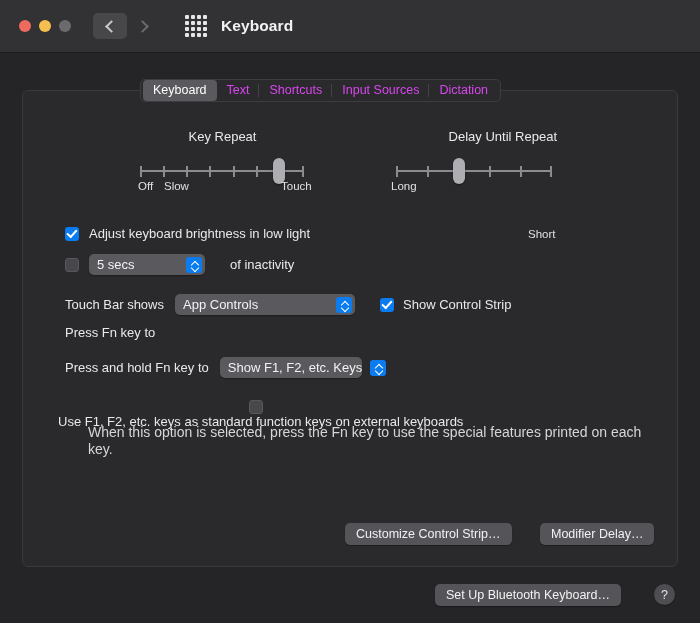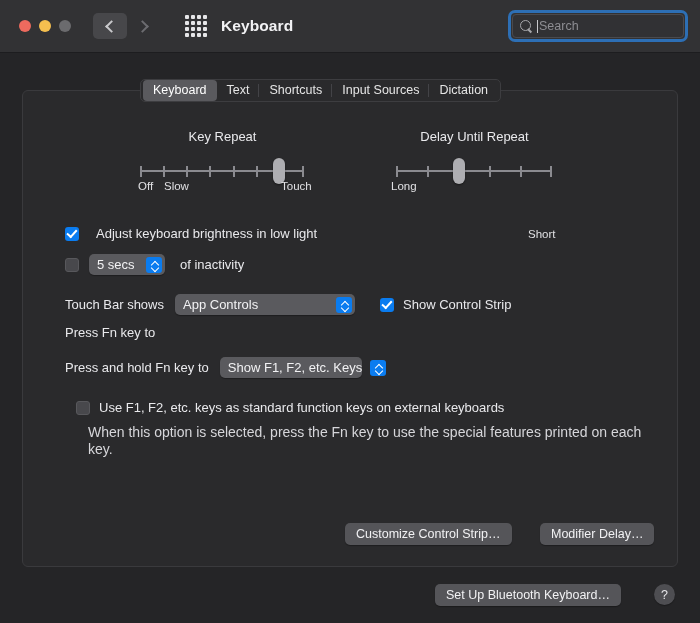--- a/index.html
+++ b/index.html
@@ -81,21 +81,21 @@
 
   
   .tabs {
     position: absolute; left: 140px; top: 79px;
     display: flex; align-items: center; height: 23px;
     background: #2a2a2c; padding: 0 2px; border-radius: 5px;
     border: 1px solid #3d3d40;
   }
   .tab {
     padding: 0 10px; height: 21px; line-height: 21px;
-    font-size: 12.5px; color: #e5e5e5; border-radius: 4px; white-space: nowrap;
+    font-size: 12.5px; color: #d946ef; border-radius: 4px; white-space: nowrap;
     position: relative;
   }
   .tab + .tab::before {
     content: ""; position: absolute; left: -1px; top: 4px; bottom: 4px; width: 1px;
     background: #434347;
   }
   .tab.active { background: #5a5a5e; color: #ffffff; }
   .tab.active::before { display: none; }
   .tab.active + .tab::before { display: none; }
 
@@ -201,28 +201,20 @@
         <i></i>
         <i></i>
         <i></i>
         <i></i>
         <i></i>
         <i></i>
     </span>
 
     <span class="win-title">Keyboard</span>
 
-    <div class="searchwrap">
-      <div class="searchring"></div>
-      <div class="searchfield">
-        <span class="mag"></span>
-        <span class="caret"></span>
-        <span class="ph">Search</span>
-      </div>
-    </div>
   </div>
 
   <div class="panel"></div>
 
   <div class="tabs">
     <div class="tab active">Keyboard</div>
     <div class="tab">Text</div>
     <div class="tab">Shortcuts</div>
     <div class="tab">Input Sources</div>
     <div class="tab">Dictation</div>
@@ -238,49 +230,49 @@
     <div class="tick" style="left:93px;"></div>
     <div class="tick" style="left:116px;"></div>
     <div class="tick" style="left:139px;"></div>
     <div class="tick" style="left:162px;"></div>
     <div class="thumb" style="left:133px;"></div>
   </div>
   <div class="endlabel" style="left:138px; top:180px;">Off</div>
   <div class="endlabel" style="left:164px; top:180px;">Slow</div>
   <div class="endlabel" style="left:281px; top:180px;">Touch</div>
 
-  <div class="slider-label" style="left:392px; top:129px; width:165px;">Delay Until Repeat</div>
+  <div class="slider-label" style="left:392px; top:129px; width:165px;text-align:right;">Delay Until Repeat</div>
   <div style="position:absolute; left:396px; top:170px; width:156px; height:2px;">
     <div class="track" style="left:0; top:0; width:156px;"></div>
     <div class="tick" style="left:0px;"></div>
     <div class="tick" style="left:31px;"></div>
     <div class="tick" style="left:62px;"></div>
     <div class="tick" style="left:93px;"></div>
     <div class="tick" style="left:124px;"></div>
     <div class="tick" style="left:154px;"></div>
     <div class="thumb" style="left:57px;"></div>
   </div>
   <div class="endlabel" style="left:391px; top:180px;">Long</div>
   <div class="endlabel" style="left:528px; top:180px;margin-top:48px;">Short</div>
 
   <div class="row" style="left:65px; top:226px;">
     <span class="cb on"></span>
-    <span class="rowlabel" style="margin-left:17px;">Adjust keyboard brightness in low light</span>
+    <span class="rowlabel" style="margin-left:10px;">Adjust keyboard brightness in low light</span>
   </div>
 
   <div class="row" style="left:65px; top:254px;">
     <span class="cb off"></span>
-    <span class="popup" style="margin-left:10px; width:76px;">
+    <span class="popup" style="margin-left:10px; width:116px;">
       <span>5 secs</span>
       <span class="stepper">
           <i class="up"></i>
           <i class="down"></i>
         </span>
     </span>
-    <span class="rowlabel" style="margin-left:15px;">of inactivity</span>
+    <span class="rowlabel" style="margin-left:25px;">of inactivity</span>
   </div>
 
   <div class="row" style="left:65px; top:294px;">
     <span class="rowlabel">Touch Bar shows</span>
     <span class="popup" style="margin-left:11px; width:180px;">
       <span>App Controls</span>
       <span class="stepper">
           <i class="up"></i>
           <i class="down"></i>
         </span>
@@ -297,21 +289,21 @@
     <span class="rowlabel">Press and hold Fn key to</span>
     <span class="popup" style="margin-left:11px; width:142px;">
       <span>Show F1, F2, etc. Keys</span>
       <span class="stepper">
           <i class="up"></i>
           <i class="down"></i>
         </span>
     </span>
   </div>
 
-  <div class="row" style="left:76px; top:400px;">
+  <div class="row" style="left:49px; top:400px;flex-direction:column;">
     <span class="cb off"></span>
     <span class="rowlabel" style="margin-left:9px;">Use F1, F2, etc. keys as standard function keys on external keyboards</span>
   </div>
   <div class="desc" style="left:88px; top:424px;">When this option is selected, press the Fn key to use the special features printed on each key.</div>
 
   <div class="btn" style="position:absolute; left:345px; top:523px;">Customize Control Strip…</div>
   <div class="btn" style="position:absolute; left:540px; top:523px;">Modifier Delay…</div>
 
   <div class="btn" style="position:absolute; left:435px; top:584px;">Set Up Bluetooth Keyboard…</div>
   <div class="helpbtn" style="position:absolute; left:654px; top:584px;">?</div>

